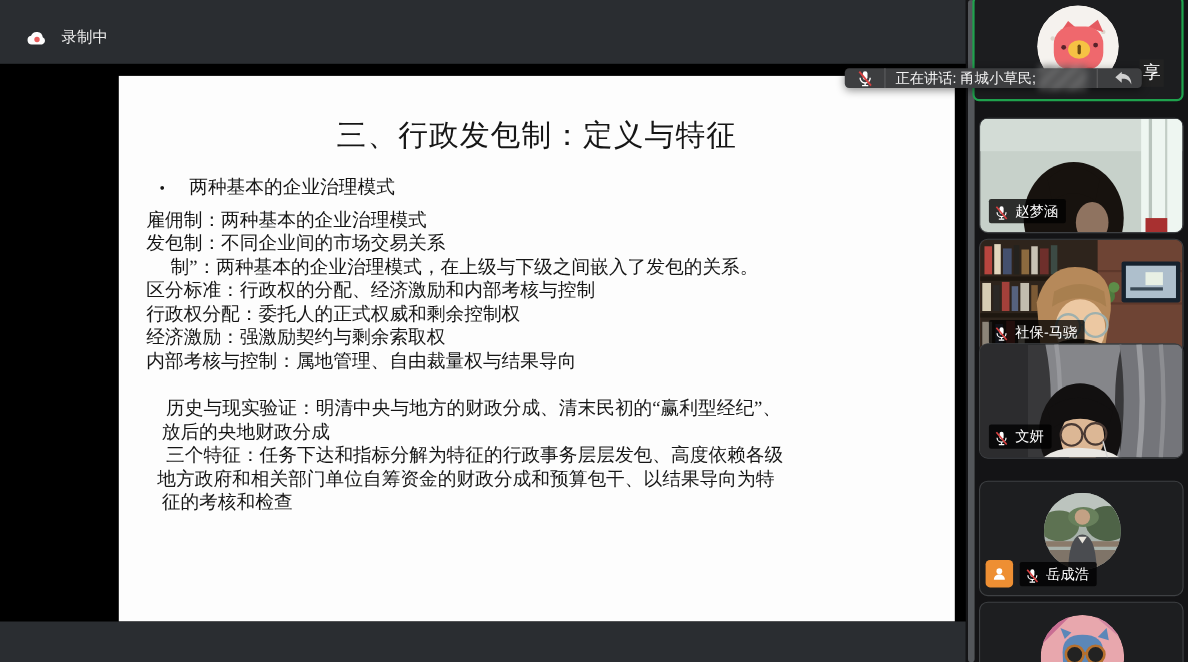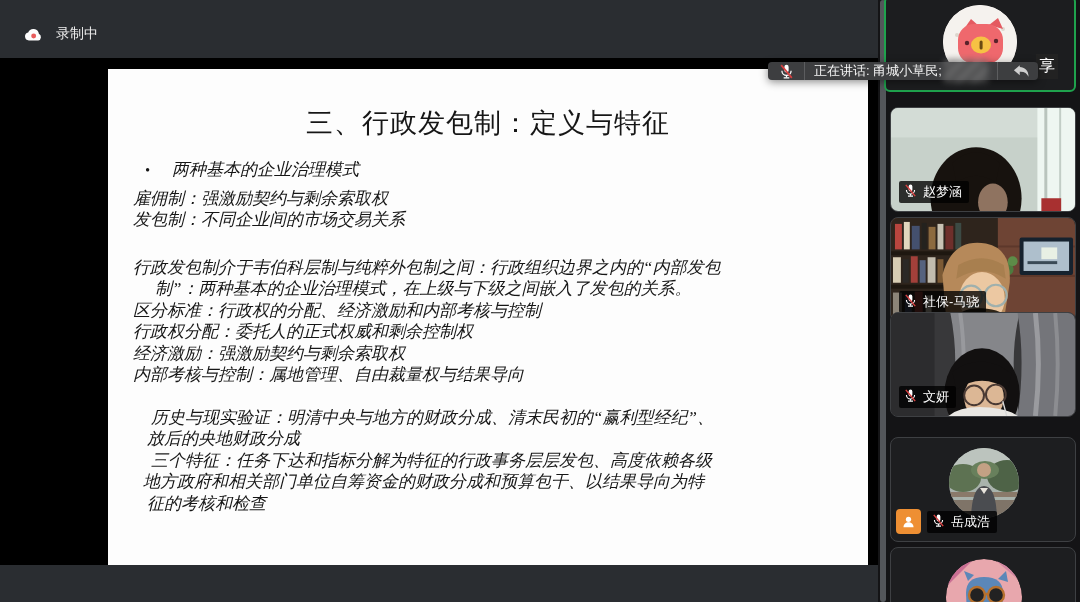--- a/index.html
+++ b/index.html
@@ -12,38 +12,38 @@
   .rec-indicator { position:absolute; left:24px; top:25px; display:flex; align-items:center; gap:13px;
                    color:#ececec; font-size:14px; }
   .bottombar { position:absolute; left:0; top:565px; width:878px; height:37px; background:#2a2d31; }
 
   
   .stage { position:absolute; left:0; top:69px; width:878px; height:496px; background:#000; }
   .slide { position:absolute; left:108px; top:0; width:760px; height:496px; background:#fdfdfd;
            color:#161616; font-family:"Liberation Serif","DejaVu Serif",serif; overflow:hidden; }
   .slide-title { margin-top:36px; text-align:center; font-size:27px; letter-spacing:1px; }
   .slide-body { margin-top:18px; padding-left:25px; font-size:17px; line-height:21.5px; }
-  .line { white-space:nowrap;font-style:italic; }
+  .line { white-space:nowrap; }
   .l-bullet { padding-left:12px; margin-bottom:6px; }
   .l-bullet .bullet { display:inline-block; width:27px; font-size:14px; }
   .ind-a { padding-left:18px; } .ind-b { padding-left:10px; }
   .ind-c { padding-left:14px; } .ind-d { padding-left:22px; }
   .gap-lg { margin-top:26px; } .gap-md { margin-top:21px; }
 
   
   .sidebar { position:absolute; left:878px; top:0; width:202px; height:602px; background:#141416; }
   .scrollbar { position:absolute; left:2px; top:0; width:6px; height:602px; background:#53565a; border-radius:3px; }
   .tile { position:absolute; left:12px; width:186px; height:105px; background:#1d1e20;
           border:1px solid #3e4043; border-radius:8px; overflow:hidden; }
   .tile-video { position:absolute; inset:0; width:100%; height:100%; display:block; }
   .tile-sharer { left:6px; top:-4px; width:192px; height:96px; border:2px solid #1fa24d; border-radius:6px; background:#1c1d1f; }
   .tile-2 { top:107px; } .tile-3 { top:217px; } .tile-4 { top:312px; }
   .tile-5 { top:437px;text-decoration:underline; } .tile-6 { top:547px; height:105px; }
 
-  .name-label { position:absolute; left:8px; bottom:8px; display:flex; align-items:flex-start; gap:5px;
+  .name-label { position:absolute; left:8px; bottom:8px; display:flex; align-items:flex-end; gap:5px;
                 background:rgba(0,0,0,.78); color:#fff; font-size:13px; padding:2px 7px 2px 4px; border-radius:2px; }
   .name-label svg { display:block; }
   .tile-5 .name-label { left:36px; }
   .badge-orange { position:absolute; left:5px; bottom:7px; width:25px; height:25px; background:#ee8f33;
                   border-radius:4px; display:flex; align-items:center; justify-content:center; }
   .avatar-circle { position:absolute; border-radius:50%; overflow:hidden; }
   .pig-avatar { left:57px; top:7px; width:74px; height:74px; background:#f5f2ee; }
   .photo-avatar { left:58px; top:10px; width:70px; height:70px; }
   .cat-avatar { left:55px; top:11px; width:76px; height:76px; }
   .share-partial { position:absolute; right:16px; top:56px; color:#fff; font-size:16px;
@@ -89,23 +89,22 @@
     </div>
   </div>
 
   <div class="stage">
     <div class="slide">
       <div class="slide-title">三、行政发包制：定义与特征</div>
       <div class="slide-body">
         <div class="line l-bullet">
           <span class="bullet">•</span><span>两种基本的企业治理模式</span>
         </div>
-        <div class="line">雇佣制：强激励契约与剩余索取权</div>
+        <div class="line">雇佣制：两种基本的企业治理模式</div>
         <div class="line">发包制：不同企业间的市场交易关系</div>
-        <div class="line gap-lg">行政发包制介于韦伯科层制与纯粹外包制之间：行政组织边界之内的“内部发包</div>
         <div class="line ind-d">制”：两种基本的企业治理模式，在上级与下级之间嵌入了发包的关系。</div>
         <div class="line">区分标准：行政权的分配、经济激励和内部考核与控制</div>
         <div class="line">行政权分配：委托人的正式权威和剩余控制权</div>
         <div class="line">经济激励：强激励契约与剩余索取权</div>
         <div class="line">内部考核与控制：属地管理、自由裁量权与结果导向</div>
         <div class="line ind-a gap-md">历史与现实验证：明清中央与地方的财政分成、清末民初的“赢利型经纪”、</div>
         <div class="line ind-c">放后的央地财政分成</div>
         <div class="line ind-a">三个特征：任务下达和指标分解为特征的行政事务层层发包、高度依赖各级</div>
         <div class="line ind-b">地方政府和相关部门单位自筹资金的财政分成和预算包干、以结果导向为特</div>
         <div class="line ind-c">征的考核和检查</div>

